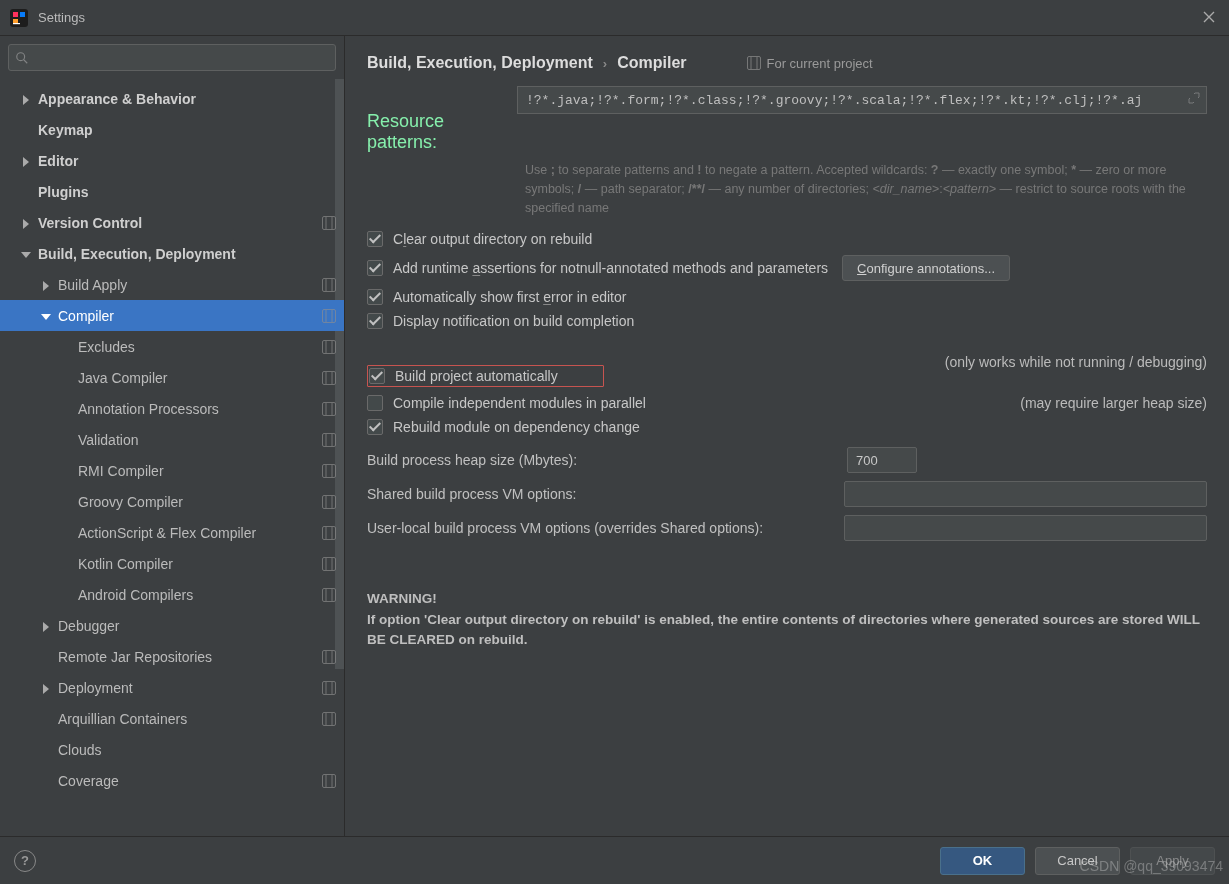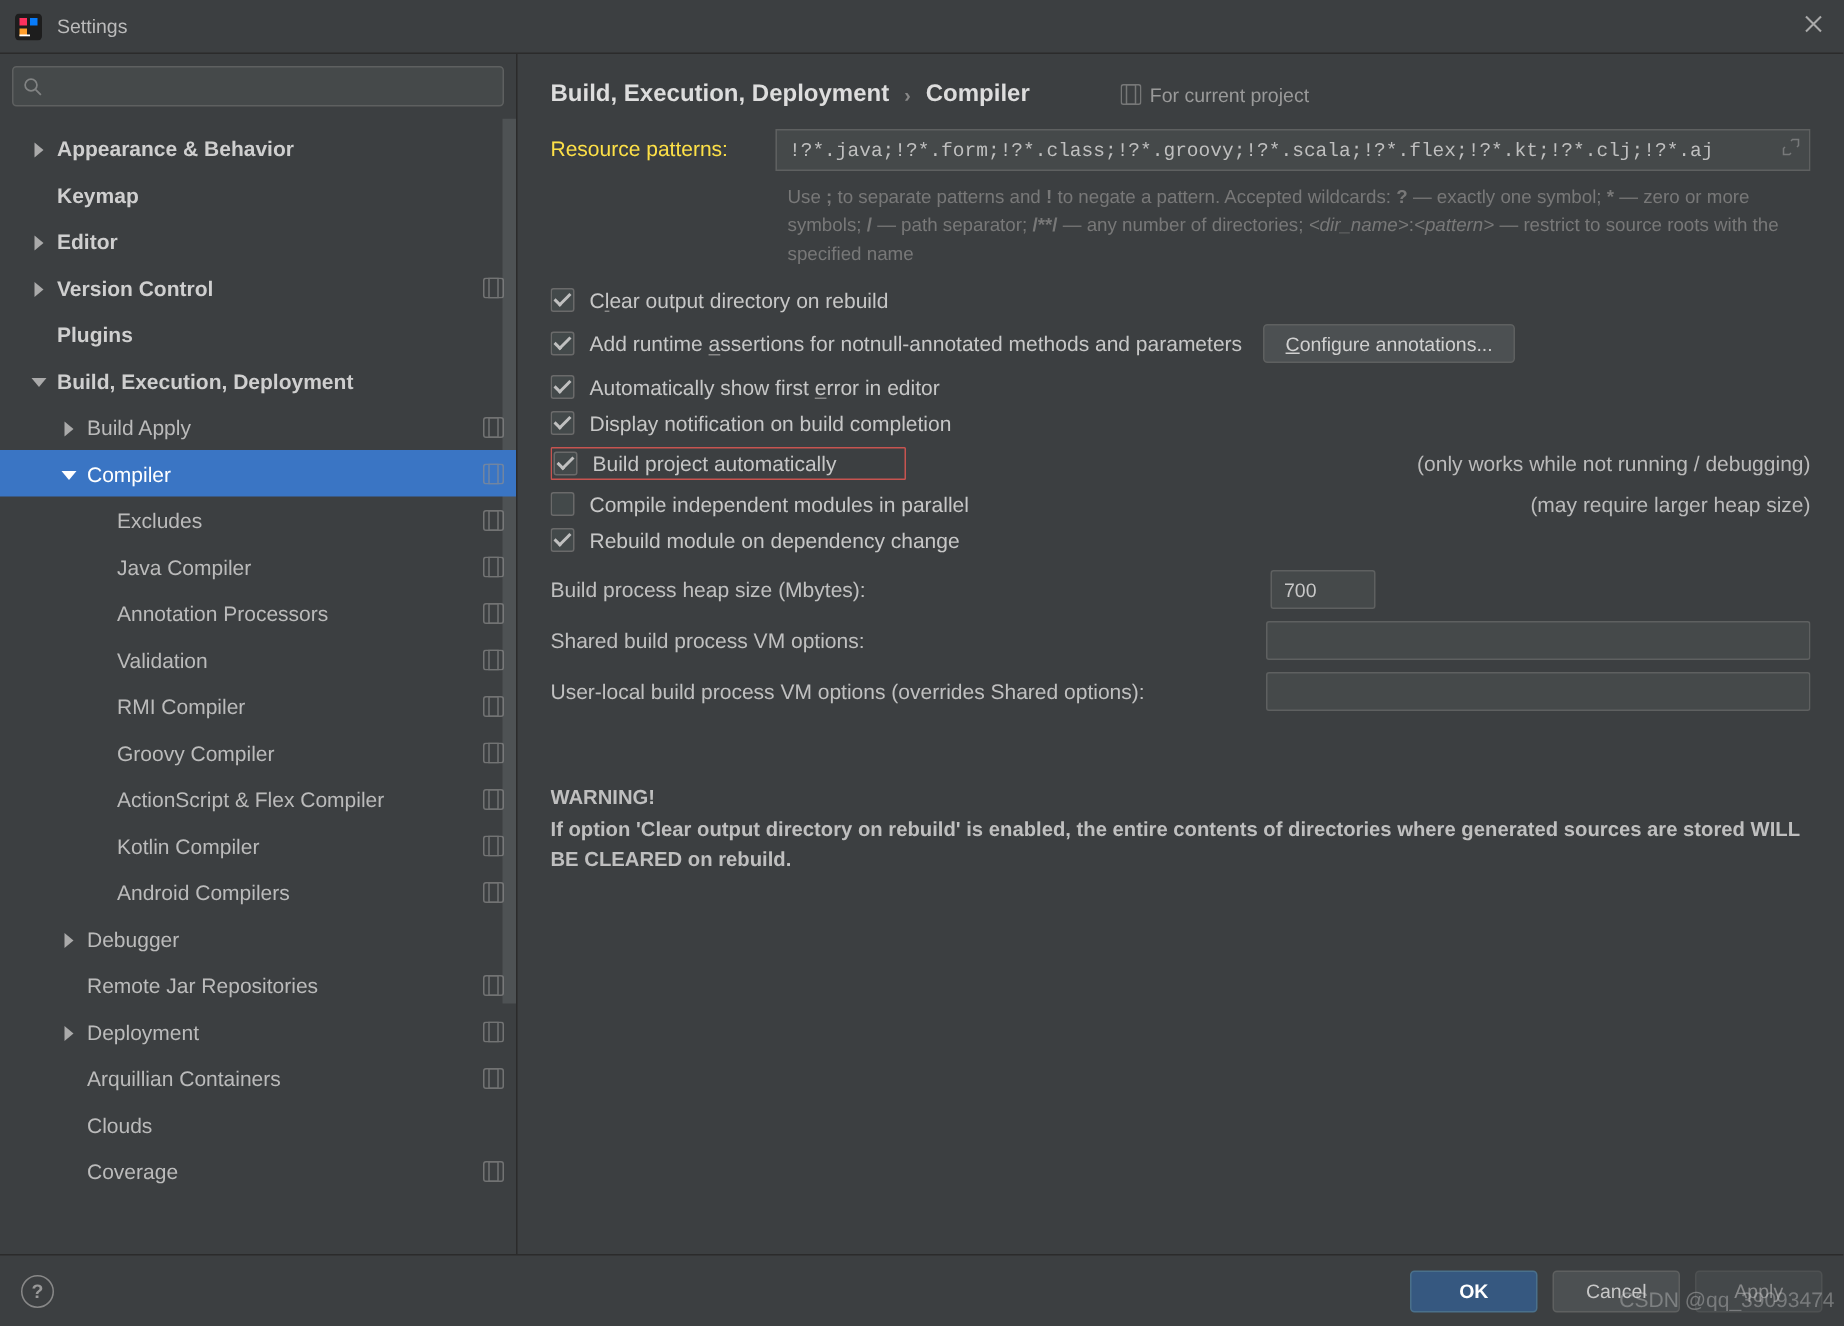--- a/index.html
+++ b/index.html
@@ -93,21 +93,21 @@
   .crumb { font-size:16px; font-weight:700; color:#ddd; }
   .crumb-sep { margin:0 10px; color:#888; font-weight:700;}
   .proj-badge {
     margin-left:60px; display:flex; align-items:center; color:#9a9a9a;
     font-size:13px;
   }
   .proj-badge svg { width:14px; height:14px; margin-right:6px; opacity:.7;}
 
   .form { flex:1; overflow:hidden; }
   .row { display:flex; align-items:flex-start; margin-bottom:8px; }
-  .row .lbl { width:150px; color:#fde047; padding-top:5px; font-size:14px;}
+  .row .lbl { width:150px; color:#86efac; padding-top:5px; font-size:18px;margin-top:20px;}
   .pattern-input {
     flex:1; height:28px; background:#45494a; border:1px solid #5e6060;
     font-family: "Consolas","Courier New",monospace; font-size:13px;
     color:#bfbfbf; padding:0 26px 0 8px; position:relative; display:flex; align-items:center;
   }
   .pattern-input .expand {
     position:absolute; right:6px; top:50%; transform:translateY(-50%);
     opacity:.5; font-size:12px;
   }
   .help-text {
@@ -226,32 +226,32 @@
           <span class="chev"></span>
           <span class="label">Keymap</span>
         </div>
         <div class="node indent-0 bold">
           <span class="chev"><svg viewBox="0 0 12 12">
               <path d="M3 1l6 5-6 5z" fill="#aaa"></path>
             </svg></span>
           <span class="label">Editor</span>
         </div>
         <div class="node indent-0 bold">
+          <span class="chev"></span>
+          <span class="label">Plugins</span>
+        </div>
+        <div class="node indent-0 bold">
           <span class="chev"><svg viewBox="0 0 12 12">
               <path d="M3 1l6 5-6 5z" fill="#aaa"></path>
             </svg></span>
           <span class="label">Version Control</span>
           <span class="proj-icon"><svg viewBox="0 0 14 14">
               <rect x="0.5" y="0.5" width="13" height="13" rx="1.5" stroke="#8f8f8f" fill="none"></rect>
               <rect x="4" y="0.5" width="6" height="13" stroke="#8f8f8f" fill="none"></rect>
             </svg></span>
-        </div>
-        <div class="node indent-0 bold">
-          <span class="chev"></span>
-          <span class="label">Plugins</span>
         </div>
         <div class="node indent-0 bold">
           <span class="chev"><svg viewBox="0 0 12 12">
               <path d="M1 3l5 6 5-6z" fill="#aaa"></path>
             </svg></span>
           <span class="label">Build, Execution, Deployment</span>
         </div>
         <div class="node indent-1">
           <span class="chev"><svg viewBox="0 0 12 12">
               <path d="M3 1l6 5-6 5z" fill="#aaa"></path>
@@ -433,21 +433,21 @@
       </div>
       <div class="check-row">
         <input type="checkbox" checked="" style="">
         <span class="text">Automatically show first <u>e</u>rror in editor</span>
       </div>
       <div class="check-row">
         <input type="checkbox" checked="" style="">
         <span class="text">Display notification on build completion</span>
       </div>
       <div class="check-row">
-        <span class="highlight-outline" style="display:flex; align-items:center;">
+        <span class="highlight-outline" style="display:flex; align-items:center;margin-top:28px;">
           <input type="checkbox" checked="" style="">
           <span class="text" style="padding-right:40px;">Build project automatically</span>
         </span>
         <span class="aside">(only works while not running / debugging)</span>
       </div>
       <div class="check-row">
         <input type="checkbox" style="">
         <span class="text">Compile independent modules in parallel</span>
         <span class="aside">(may require larger heap size)</span>
       </div>

